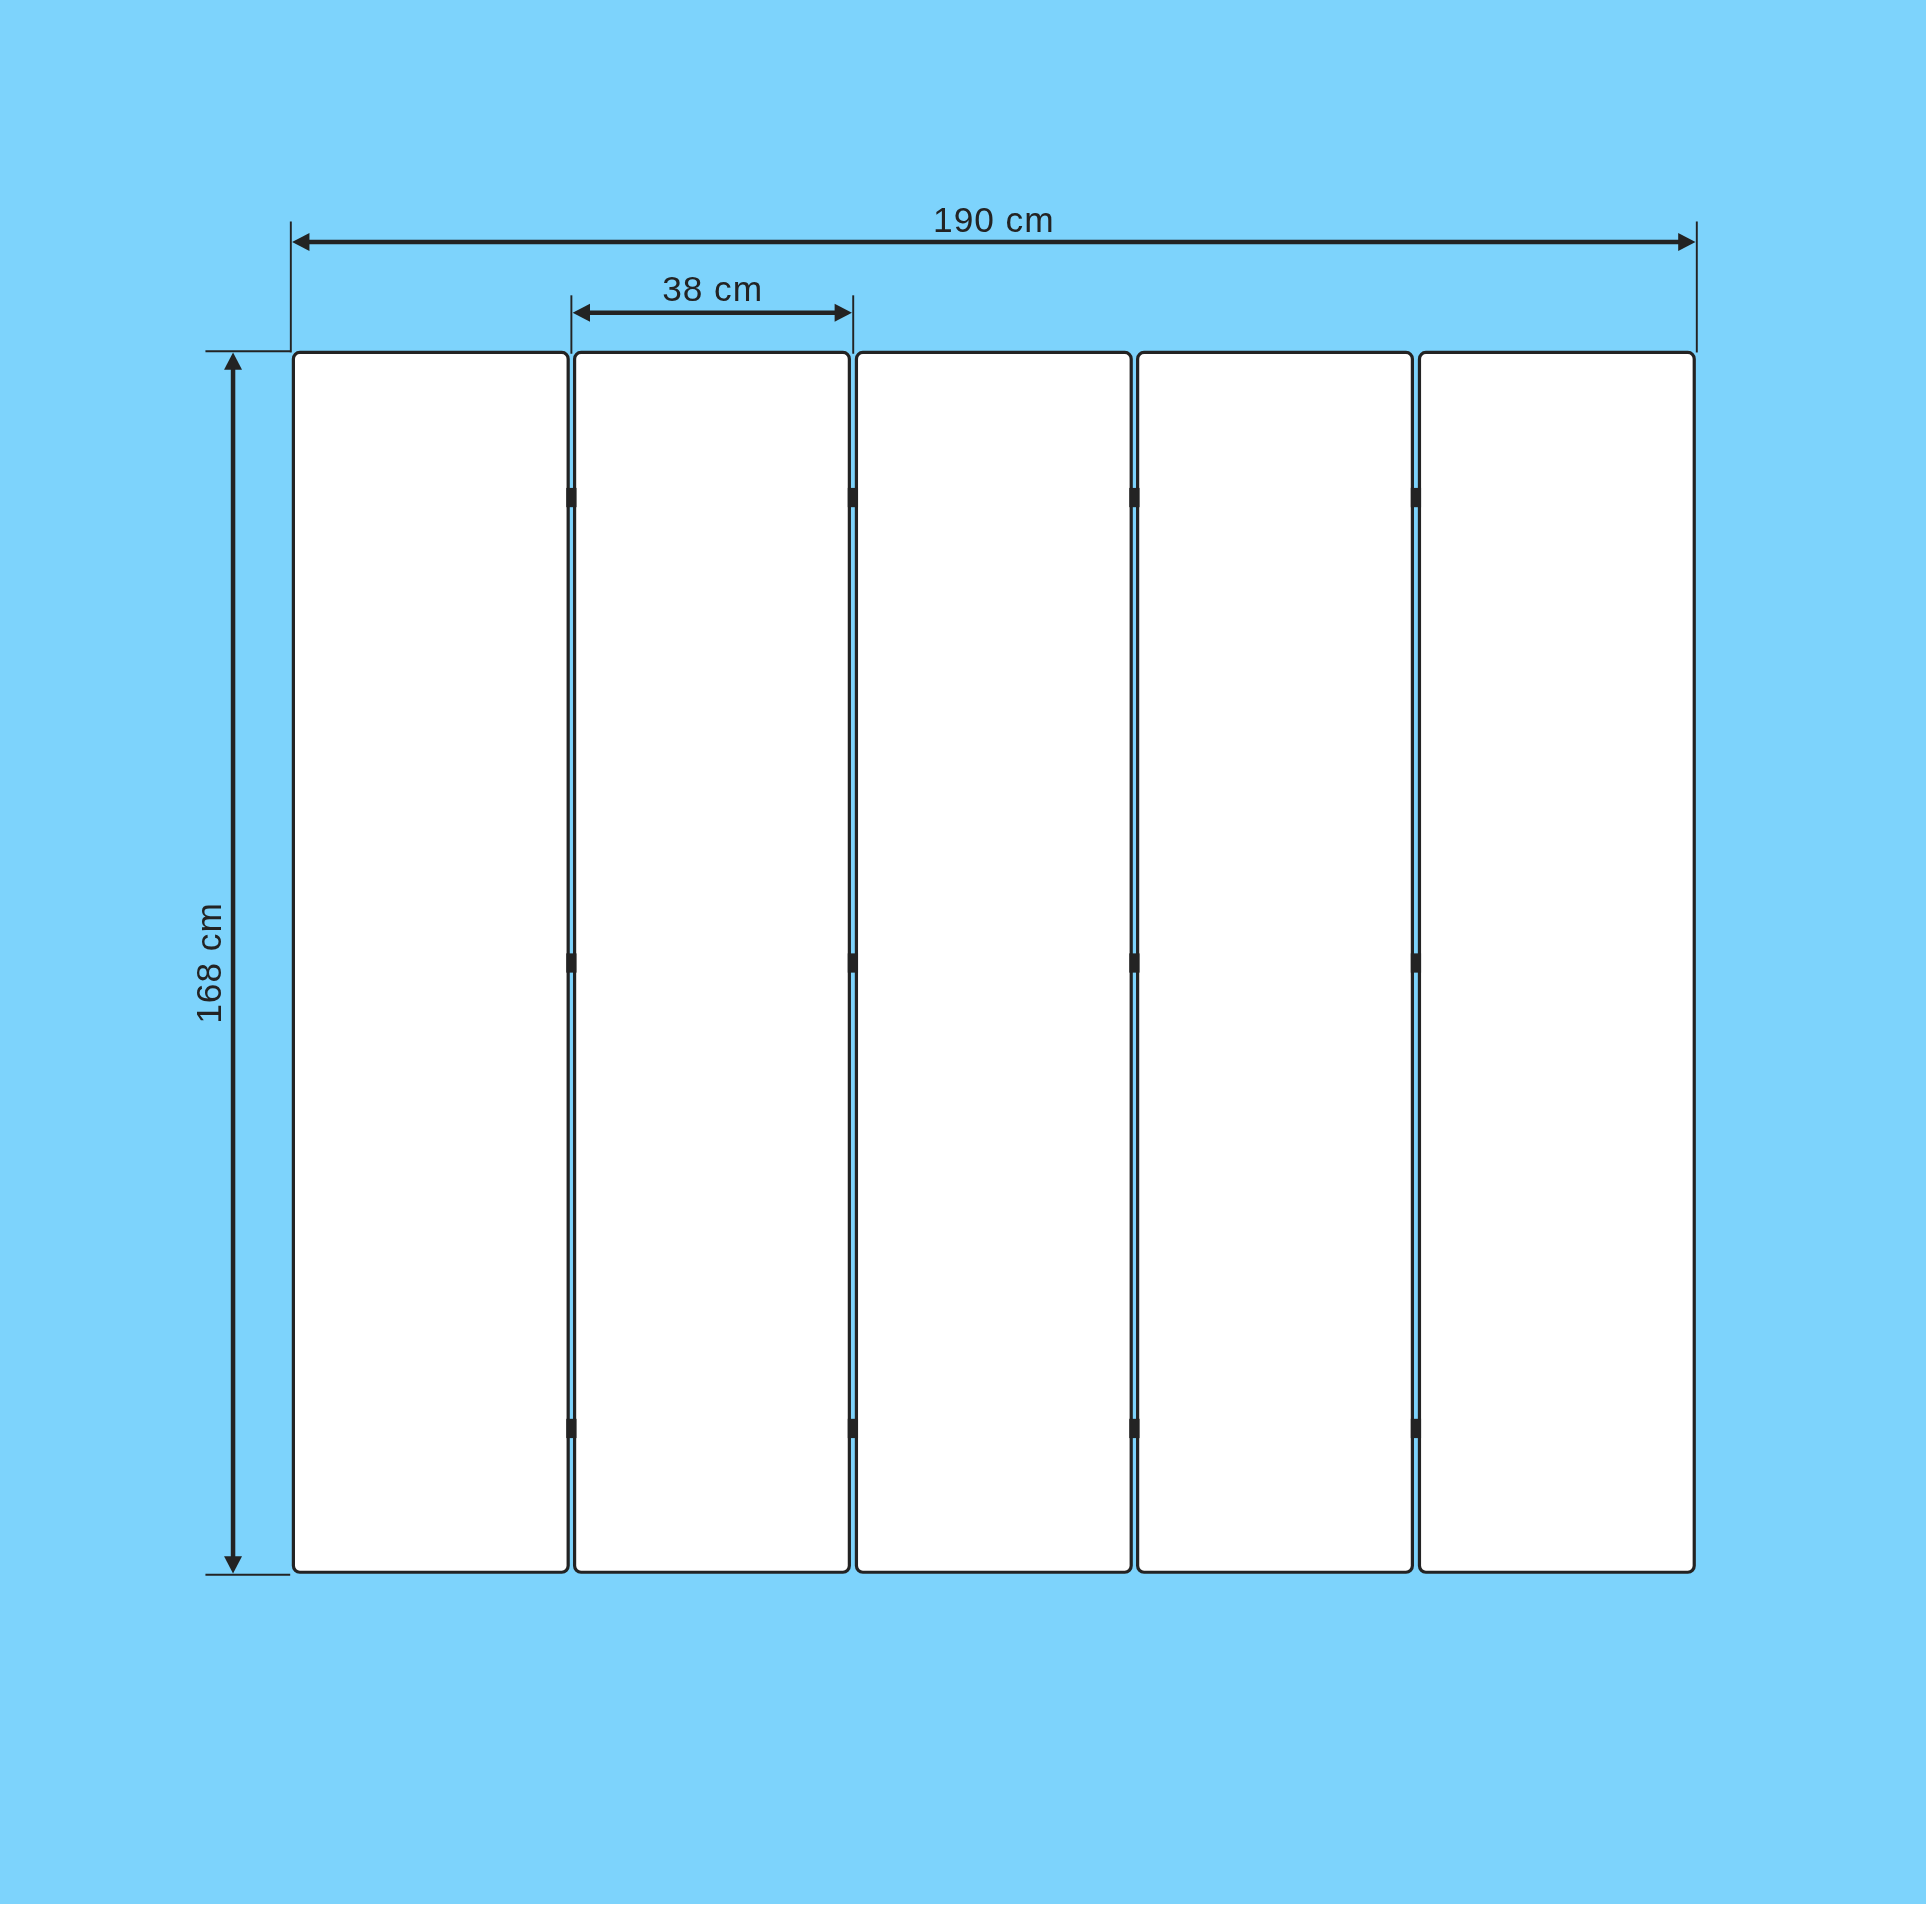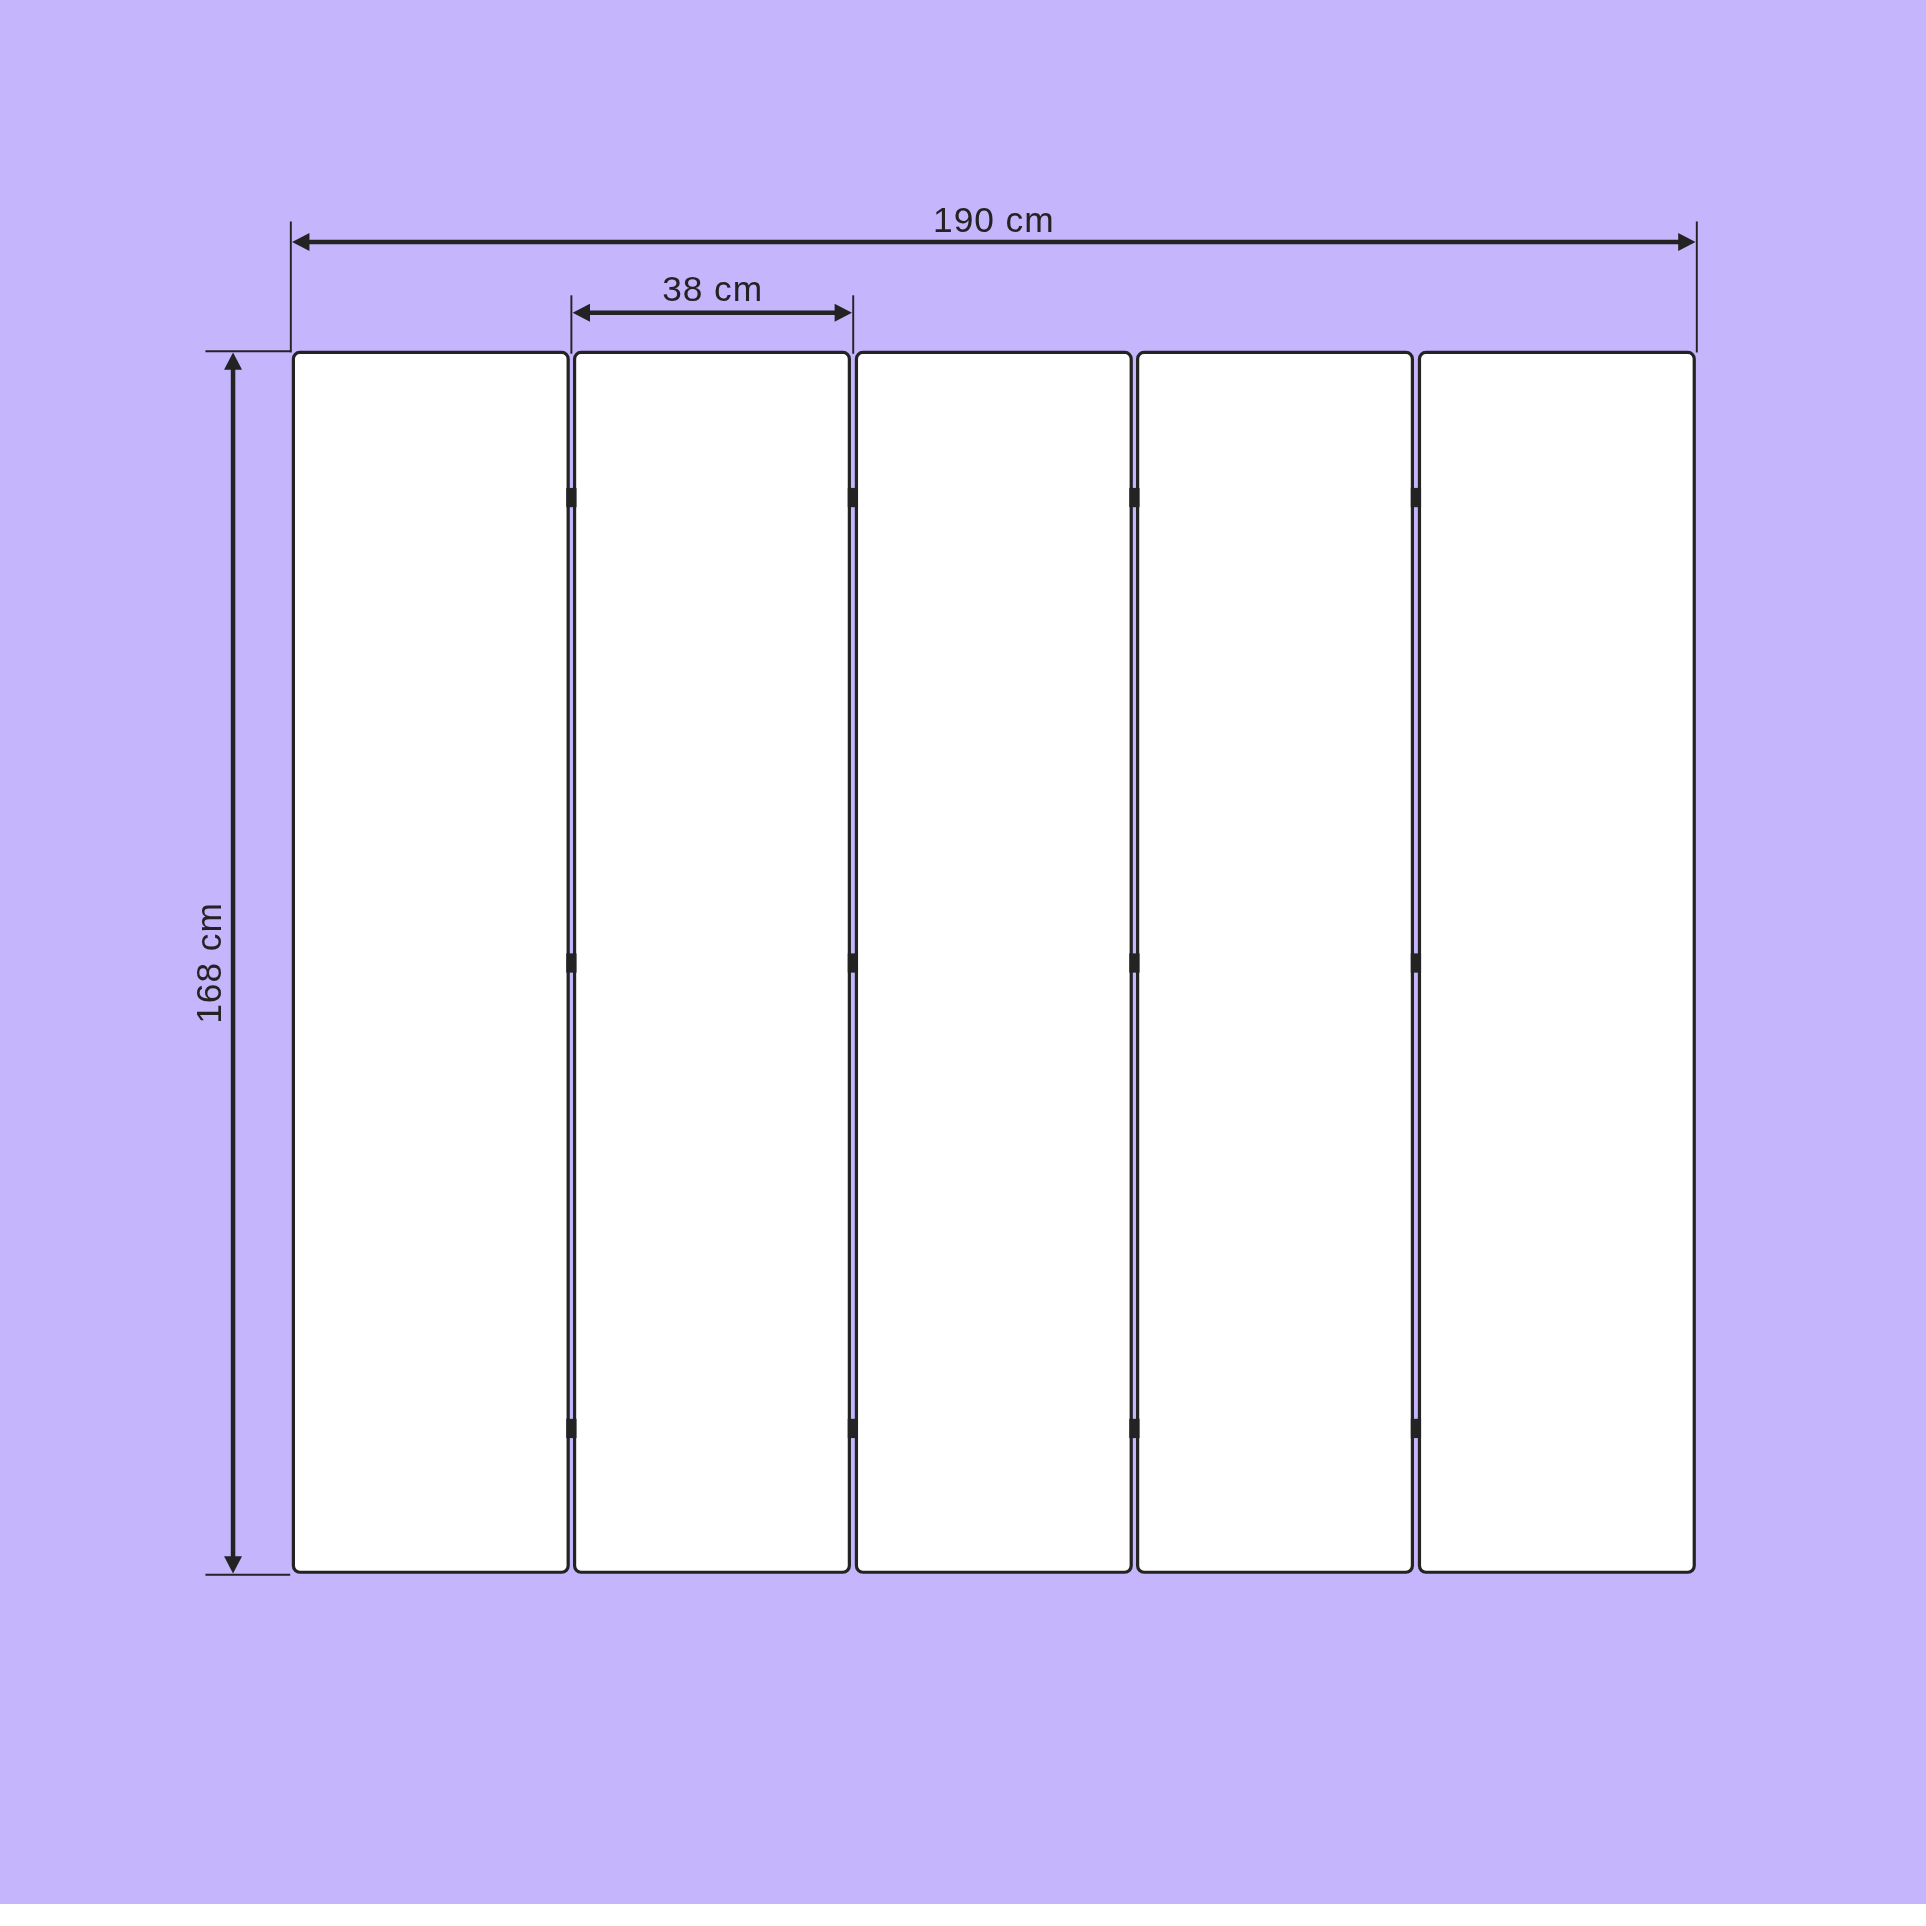--- a/index.html
+++ b/index.html
@@ -4,21 +4,21 @@
 <style>
   html, body {
     margin: 0;
     padding: 0;
     background: #ffffff;
   }
   .canvas {
     position: relative;
     width: 1926px;
     height: 1904px;
-    background: #c4b5fd;
+    background: #7dd3fc;
     font-family: "Liberation Sans", "DejaVu Sans", sans-serif;
   }
   svg { display: block; }
   .dim-label {
     font-family: "Liberation Sans", "DejaVu Sans", sans-serif;
     font-size: 55px;
     letter-spacing: 1.5px;
     fill: #232323;
   }
 </style>

